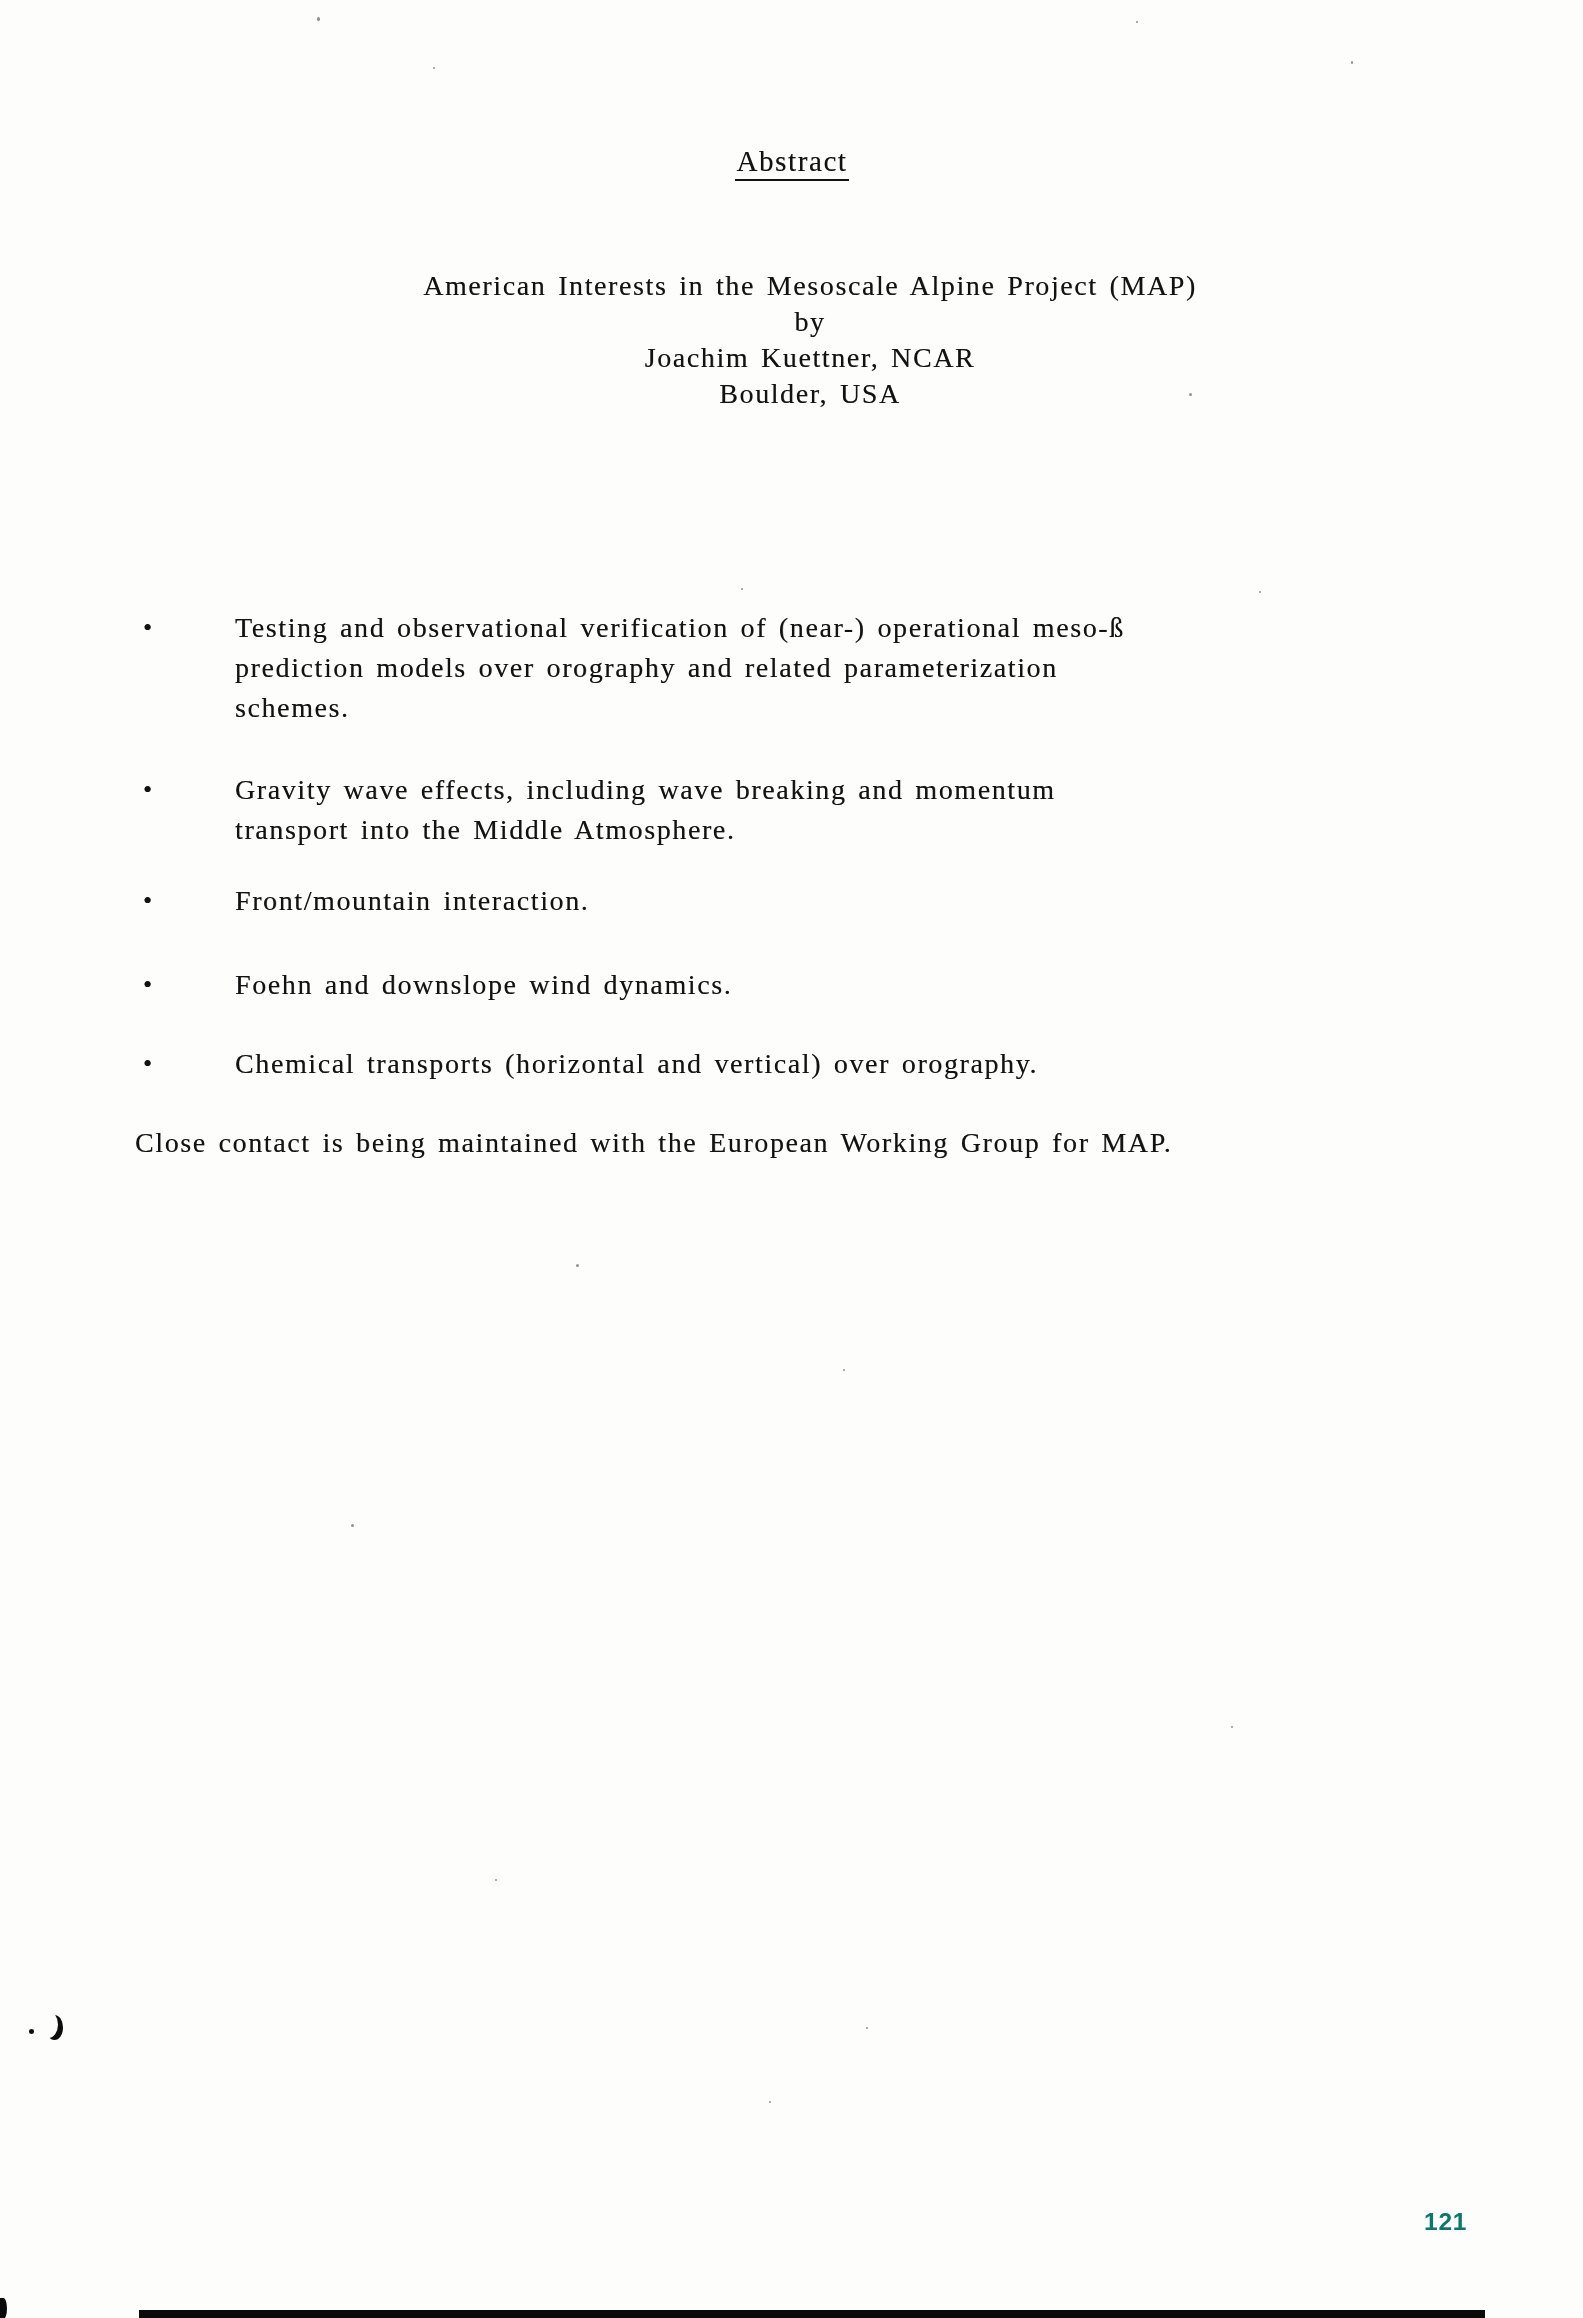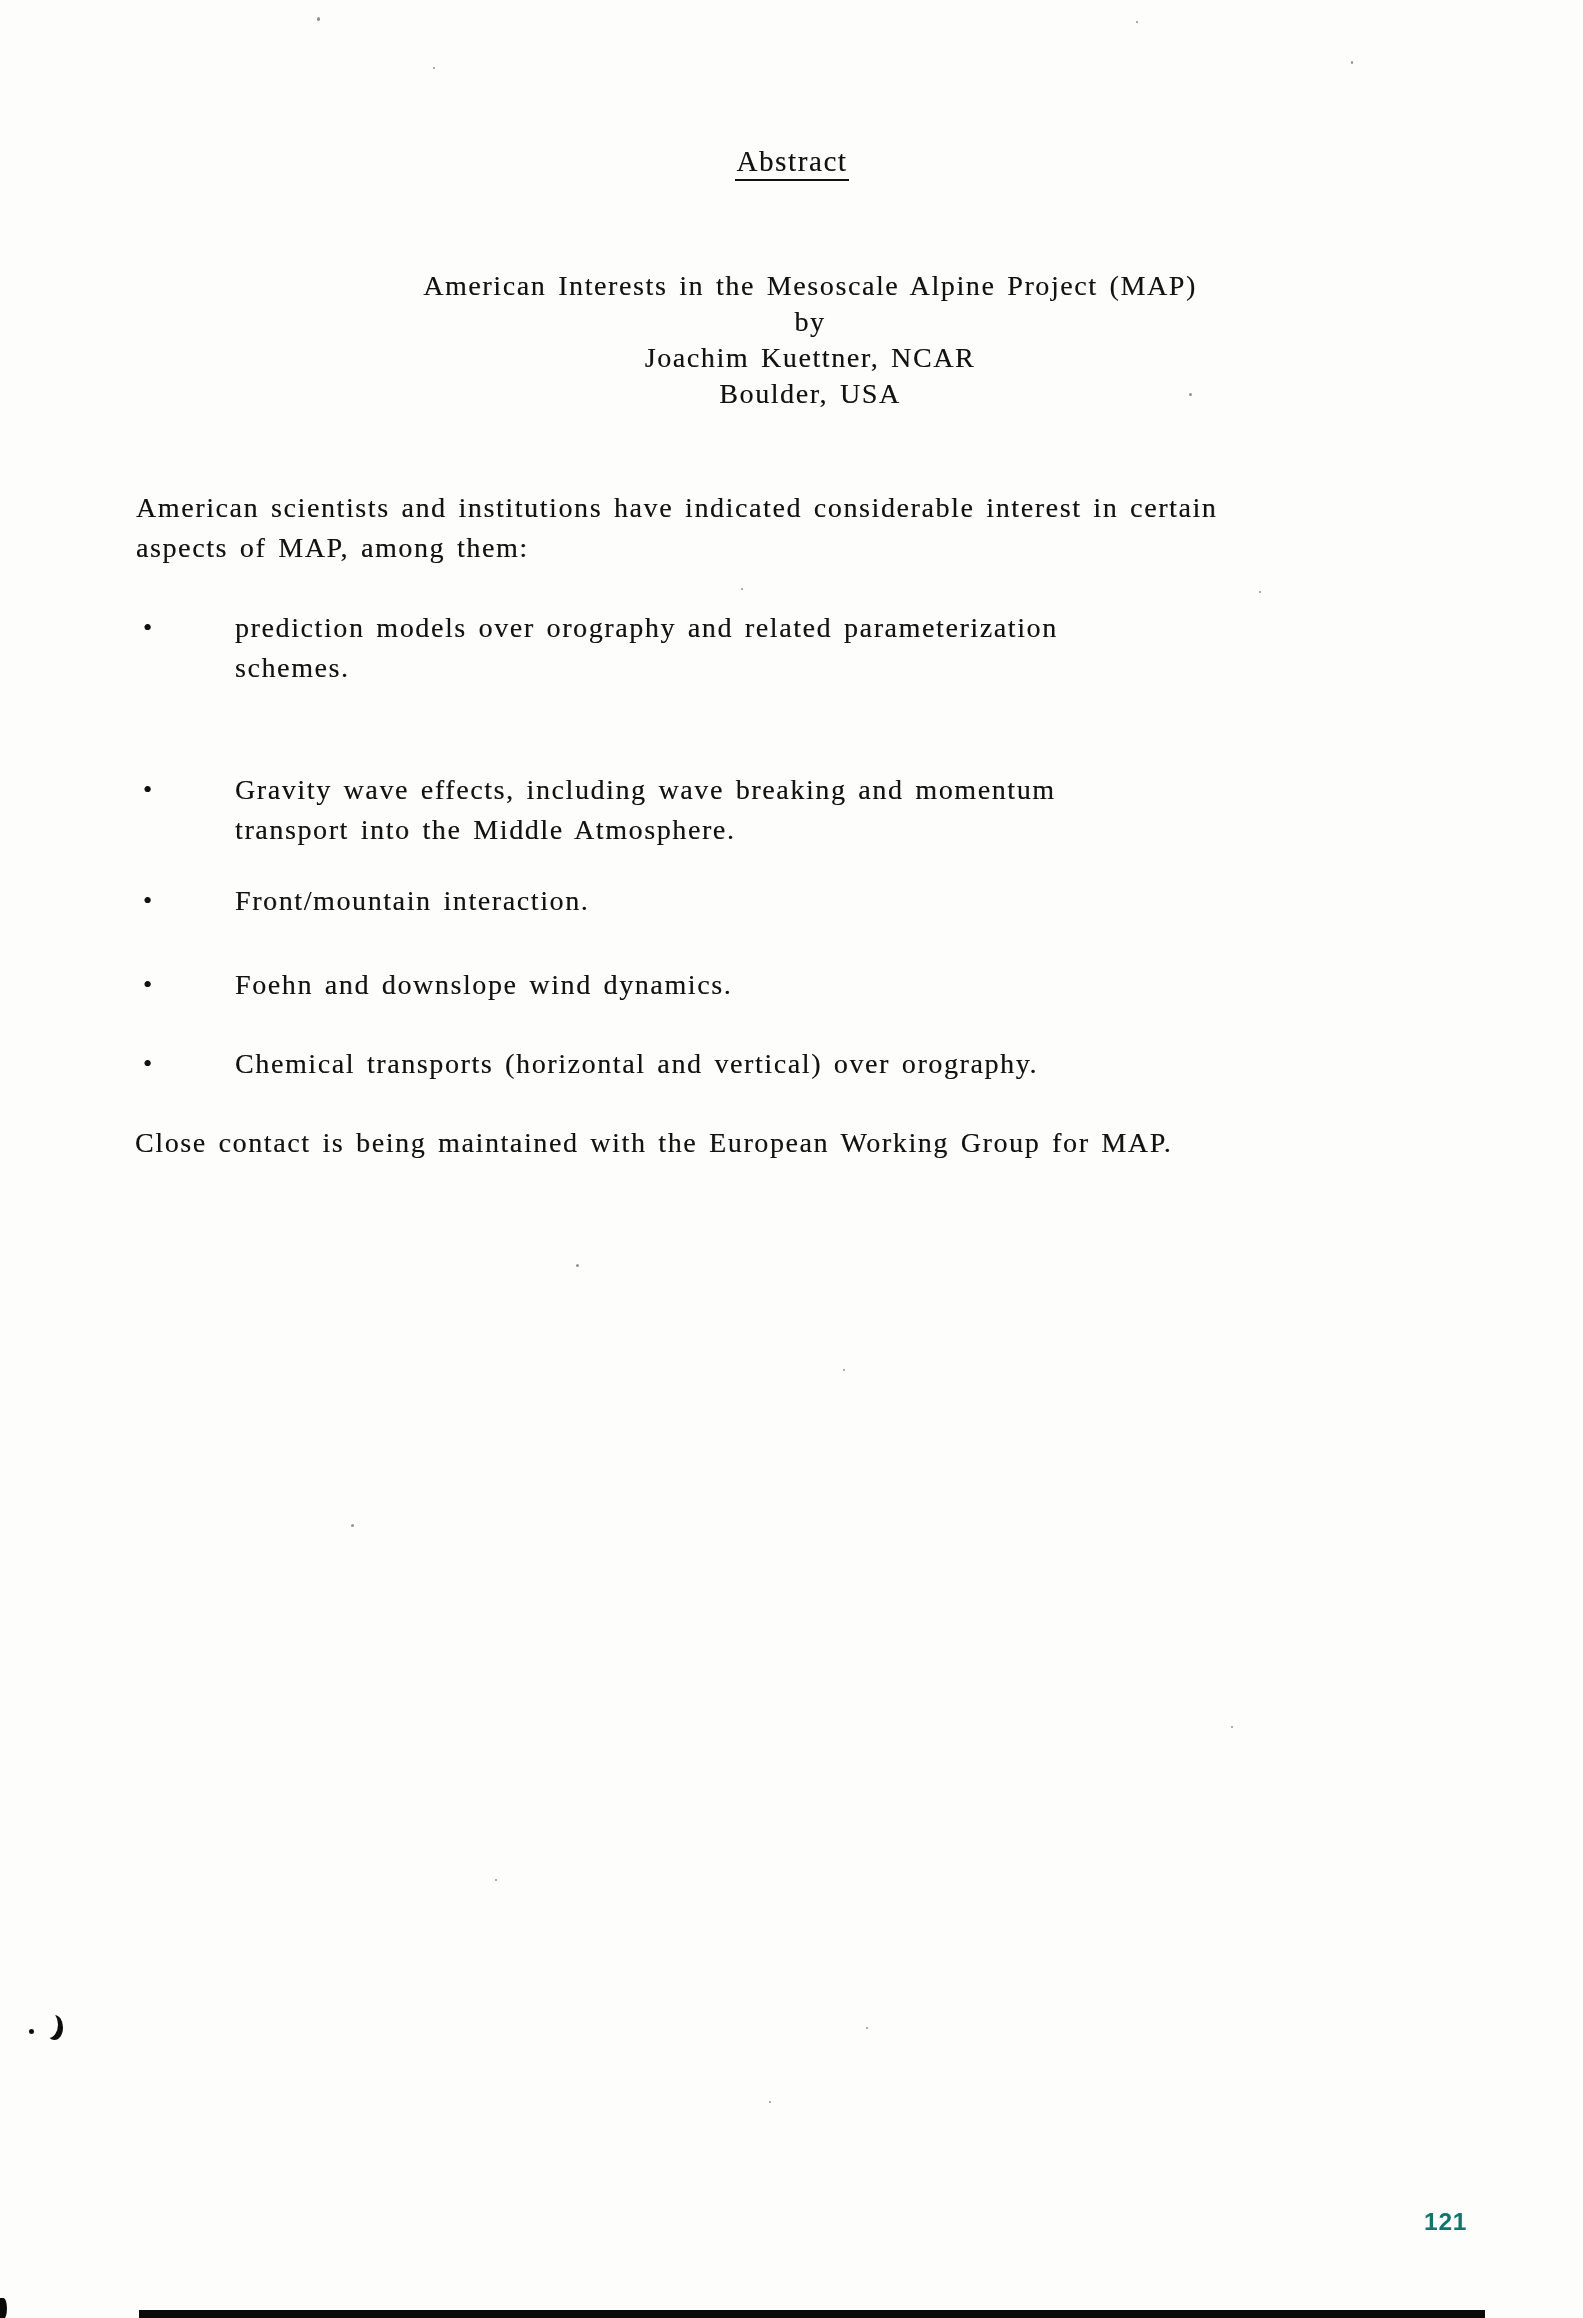--- a/index.html
+++ b/index.html
@@ -106,28 +106,25 @@
     <span>Abstract</span>
   </div>
 
   <div class="titleblock txt">
     <div class="line">American Interests in the Mesoscale Alpine Project (MAP)</div>
     <div class="line">by</div>
     <div class="line">Joachim Kuettner, NCAR</div>
     <div class="line">Boulder, USA</div>
   </div>
 
-  <div class="para txt" style="top:488px">
-    <div class="line">American scientists and institutions have indicated considerable interest in certain</div>
-    <div class="line">aspects of MAP, among them:</div>
-  </div>
 
   <div class="bullet txt" style="top:608px">
     <span class="marker">•</span>
     <div class="btext">
+      <div class="line">Testing and observational verification of (near-) operational meso-ß</div>
       <div class="line">prediction models over orography and related parameterization</div>
       <div class="line">schemes.</div>
     </div>
   </div>
 
   <div class="bullet txt" style="top:770px">
     <span class="marker">•</span>
     <div class="btext">
       <div class="line">Gravity wave effects, including wave breaking and momentum</div>
       <div class="line">transport into the Middle Atmosphere.</div>

